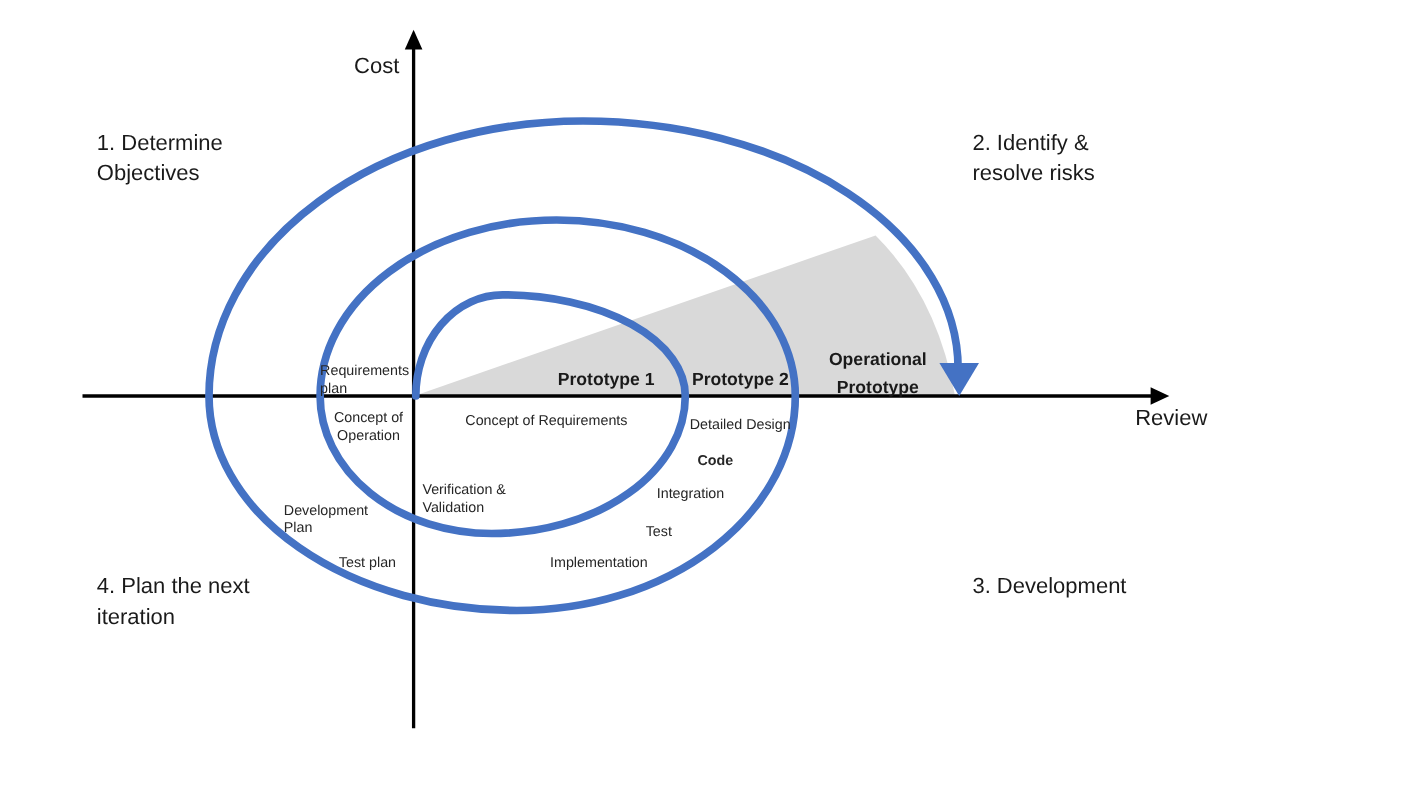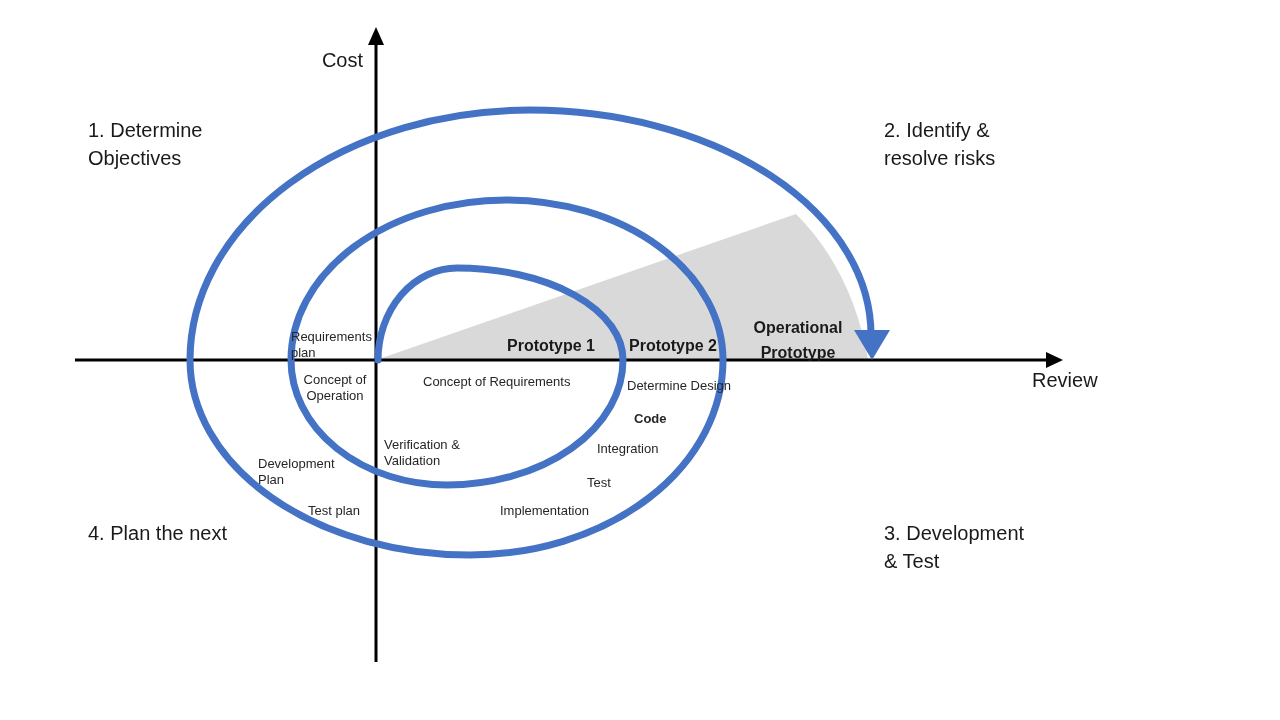--- a/index.html
+++ b/index.html
@@ -49,24 +49,24 @@
   <div class="lbl big" style="left:88px;top:116px;">
     <div>1. Determine</div>
     <div>Objectives</div>
   </div>
   <div class="lbl big" style="left:884px;top:116px;">
     <div>2. Identify &amp;</div>
     <div>resolve risks</div>
   </div>
   <div class="lbl big" style="left:884px;top:519px;">
     <div>3. Development</div>
-    <div>&amp; Test</div>
   </div>
   <div class="lbl big" style="left:88px;top:519px;">
     <div>4. Plan the next</div>
+    <div>iteration</div>
   </div>
 
   <div class="lbl milestone" style="left:507px;top:338px;line-height:16px;">Prototype 1</div>
   <div class="lbl milestone" style="left:629px;top:338px;line-height:16px;">Prototype 2</div>
   <div class="lbl milestone center" style="left:745px;top:315px;width:106px;line-height:25px;">
     <div>Operational</div>
     <div>Prototype</div>
   </div>
 
   <div class="lbl small" style="left:291px;top:329px;">
@@ -81,19 +81,19 @@
     <div>Development</div>
     <div>Plan</div>
   </div>
   <div class="lbl small" style="left:308px;top:503px;">Test plan</div>
 
   <div class="lbl small" style="left:423px;top:374px;">Concept of Requirements</div>
   <div class="lbl small" style="left:384px;top:437px;">
     <div>Verification &amp;</div>
     <div>Validation</div>
   </div>
-  <div class="lbl small" style="left:627px;top:378px;">Determine Design</div>
+  <div class="lbl small" style="left:627px;top:378px;">Detailed Design</div>
   <div class="lbl small" style="left:634px;top:411px;font-weight:bold;">Code</div>
   <div class="lbl small" style="left:597px;top:441px;">Integration</div>
   <div class="lbl small" style="left:587px;top:475px;">Test</div>
   <div class="lbl small" style="left:500px;top:503px;">Implementation</div>
 
 </div>
 
 </body></html>

